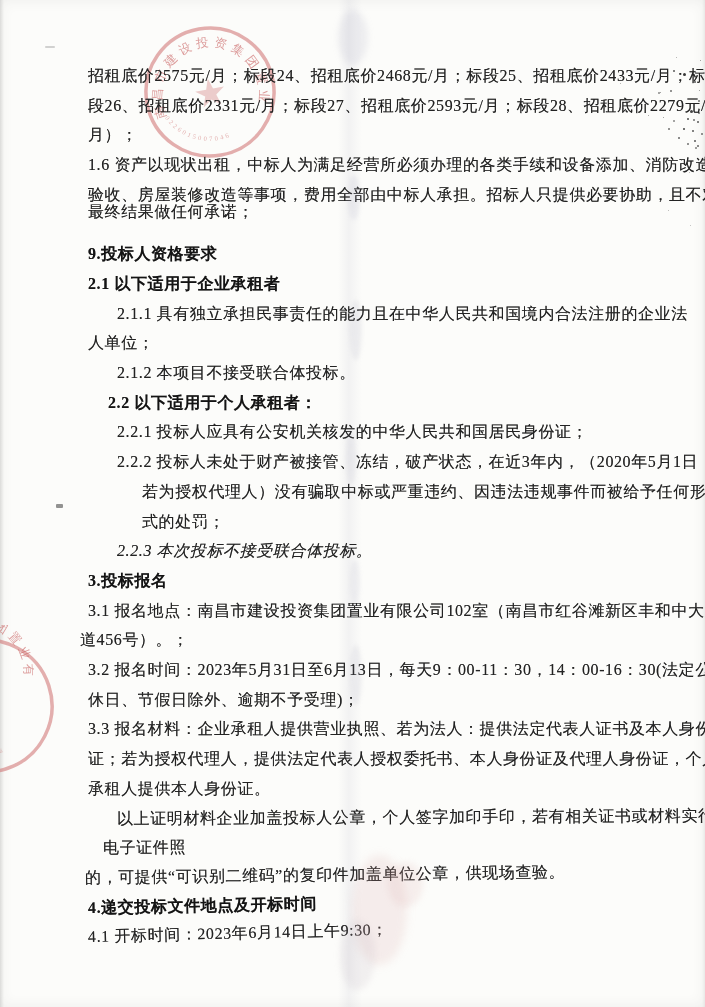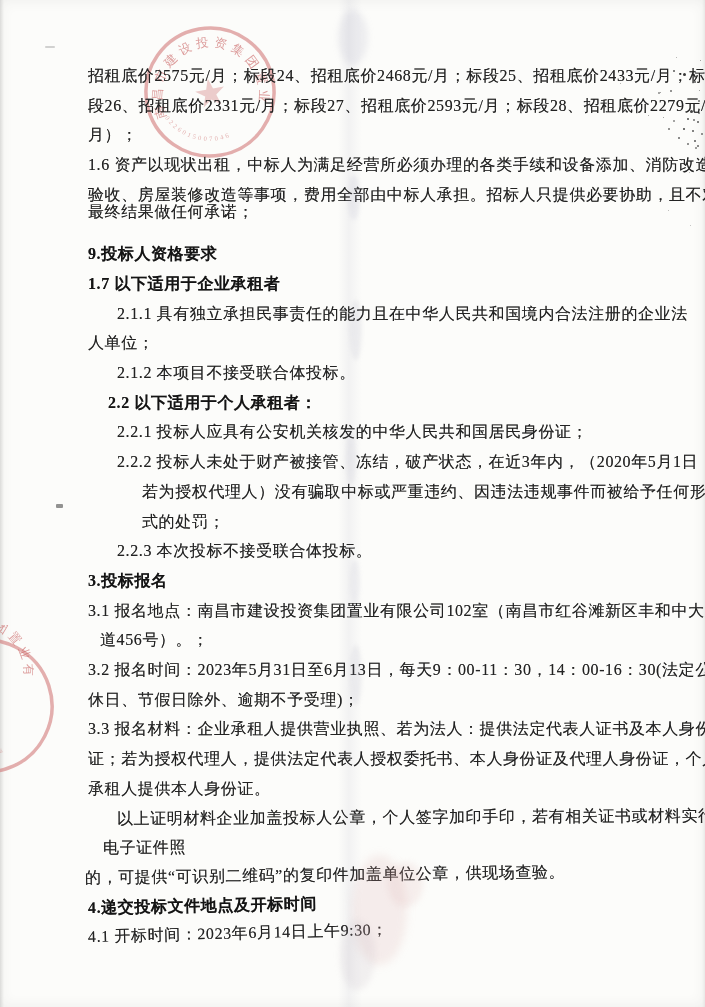--- a/index.html
+++ b/index.html
@@ -83,33 +83,33 @@
   </svg>
 
   <div class="textlayer" id="textlayer">
       <div class="line" style="left: 88px; top: 66px;">招租底价2575元/月；标段24、招租底价2468元/月；标段25、招租底价2433元/月；标</div>
       <div class="line" style="left: 88px; top: 95.7px;">段26、招租底价2331元/月；标段27、招租底价2593元/月；标段28、招租底价2279元/</div>
       <div class="line" style="left: 88px; top: 125.4px;">月）；</div>
       <div class="line" style="left: 88px; top: 155.1px;">1.6 资产以现状出租，中标人为满足经营所必须办理的各类手续和设备添加、消防改造</div>
       <div class="line" style="left: 88px; top: 184.8px;">验收、房屋装修改造等事项，费用全部由中标人承担。招标人只提供必要协助，且不对</div>
       <div class="line" style="left: 88px; top: 202px;">最终结果做任何承诺；</div>
       <div class="line bold" style="left: 88px; top: 244.2px;">9.投标人资格要求</div>
-      <div class="line bold" style="left: 88px; top: 273.9px;">1.7 以下适用于企业承租者</div>
+      <div class="line bold" style="left: 88px; top: 273.9px;">2.1 以下适用于企业承租者</div>
       <div class="line" style="left: 117px; top: 303.6px;">2.1.1 具有独立承担民事责任的能力且在中华人民共和国境内合法注册的企业法</div>
       <div class="line" style="left: 88px; top: 333.3px;">人单位；</div>
       <div class="line" style="left: 117px; top: 363px;">2.1.2 本项目不接受联合体投标。</div>
       <div class="line bold" style="left: 88px; top: 392.7px; margin-left: 20px;">2.2 以下适用于个人承租者：</div>
       <div class="line" style="left: 117px; top: 422.4px;">2.2.1 投标人应具有公安机关核发的中华人民共和国居民身份证；</div>
       <div class="line" style="left: 117px; top: 452.1px;">2.2.2 投标人未处于财产被接管、冻结，破产状态，在近3年内，（2020年5月1日</div>
       <div class="line" style="left: 142px; top: 481.8px;">若为授权代理人）没有骗取中标或严重违约、因违法违规事件而被给予任何形</div>
       <div class="line" style="left: 142px; top: 511.5px;">式的处罚；</div>
-      <div class="line" style="left: 117px; top: 541.2px;">2.2.3 本次投标不接受联合体投标。</div>
+      <div class="line" style="left: 117px; top: 541.2px; font-style: italic;">2.2.3 本次投标不接受联合体投标。</div>
       <div class="line bold" style="left: 88px; top: 570.9px;">3.投标报名</div>
       <div class="line" style="left: 88px; top: 600.6px;">3.1 报名地点：南昌市建设投资集团置业有限公司102室（南昌市红谷滩新区丰和中大</div>
-      <div class="line" style="left: 100px; top: 630.3px; font-family: Liberation Serif, serif;">道456号）。；</div>
+      <div class="line" style="left: 80px; top: 630.3px; font-family: Liberation Serif, serif;">道456号）。；</div>
       <div class="line" style="left: 88px; top: 660px;">3.2 报名时间：2023年5月31日至6月13日，每天9：00-11：30，14：00-16：30(法定公</div>
       <div class="line" style="left: 88px; top: 689.7px; text-align: center;">休日、节假日除外、逾期不予受理)；</div>
       <div class="line" style="left: 88px; top: 719.4px;">3.3 报名材料：企业承租人提供营业执照、若为法人：提供法定代表人证书及本人身份</div>
       <div class="line" style="left: 88px; top: 749.1px;">证；若为授权代理人，提供法定代表人授权委托书、本人身份证及代理人身份证，个人</div>
       <div class="line" style="left: 88px; top: 778.8px;">承租人提供本人身份证。</div>
       <div class="line" style="left: 117px; top: 808.5px; transform: rotate(-0.3deg);">以上证明材料企业加盖投标人公章，个人签字加印手印，若有相关证书或材料实行</div>
       <div class="line" style="left: 103px; top: 838.2px; transform: rotate(-0.4deg);">电子证件照</div>
       <div class="line" style="left: 85px; top: 867.9px; transform: rotate(-0.7deg);">的，可提供“可识别二维码”的复印件加盖单位公章，供现场查验。</div>
       <div class="line bold" style="left: 88px; top: 897.6px; transform: rotate(-1deg);">4.递交投标文件地点及开标时间</div>
       <div class="line" style="left: 88px; top: 927.3px; transform: rotate(-1.4deg);">4.1 开标时间：2023年6月14日上午9:30；</div>

